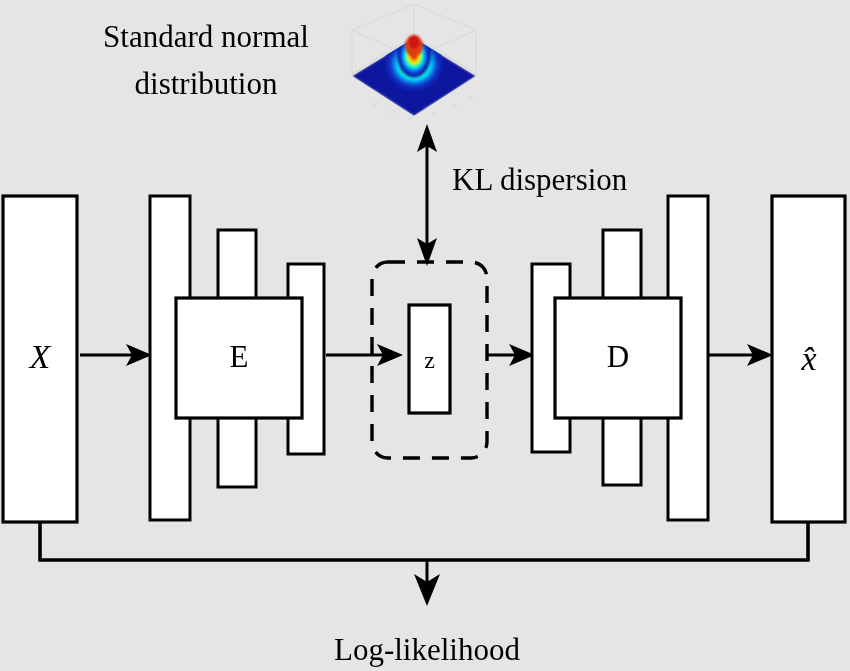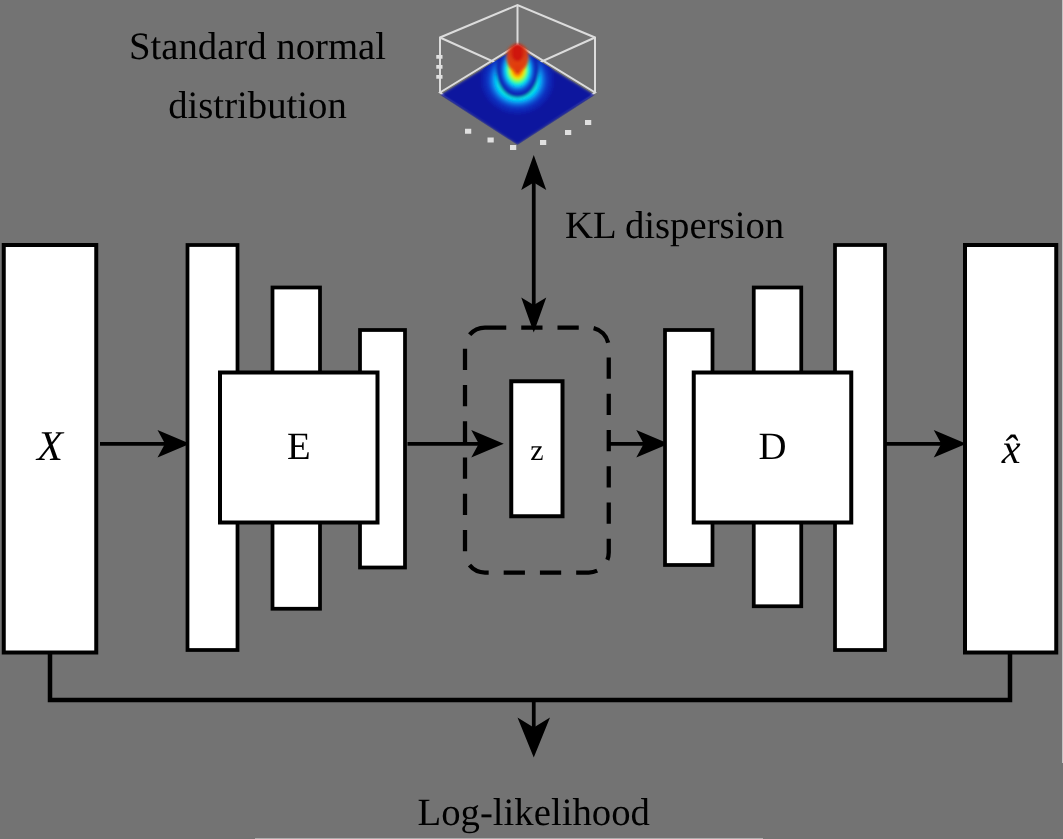--- a/index.html
+++ b/index.html
@@ -7,21 +7,21 @@
     padding: 0;
     background: #ffffff;
   }
   body {
     font-family: "Liberation Serif", serif;
   }
   #diagram-root {
     position: relative;
     width: 850px;
     height: 671px;
-    background: #737373;
+    background: #e5e5e5;
     overflow: hidden;
   }
   #vae-svg {
     position: absolute;
     left: 0;
     top: 0;
     width: 850px;
     height: 671px;
   }
   .txt {

